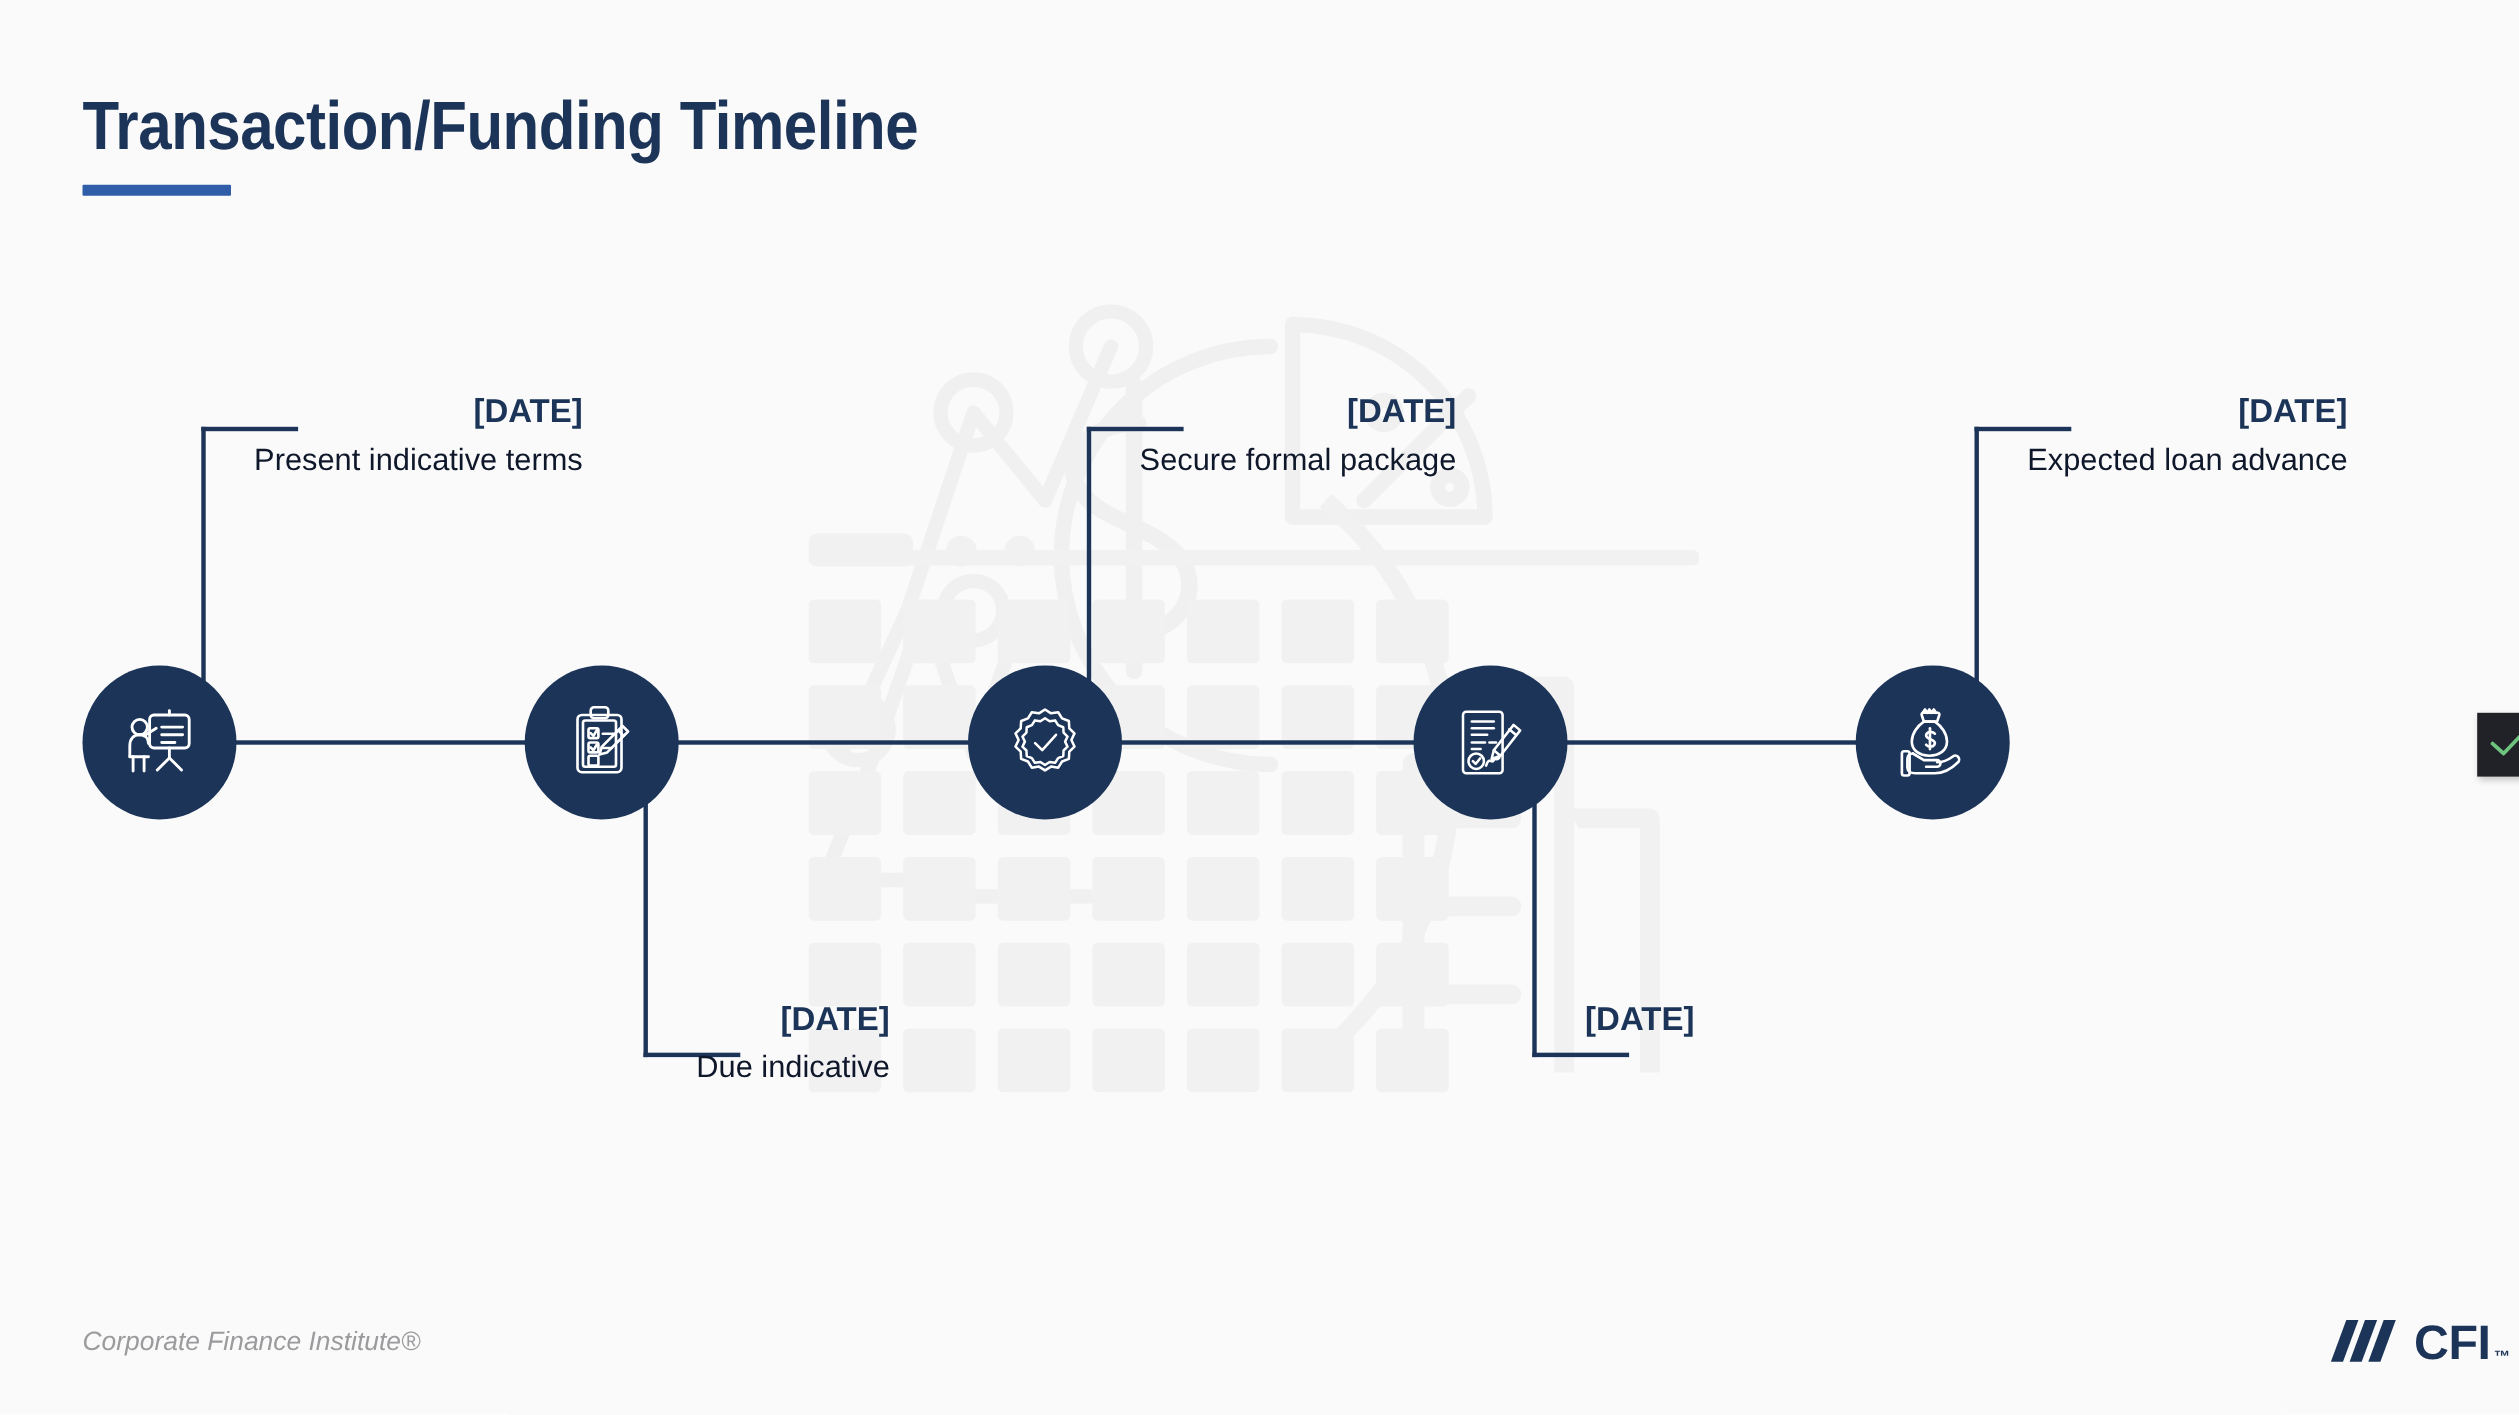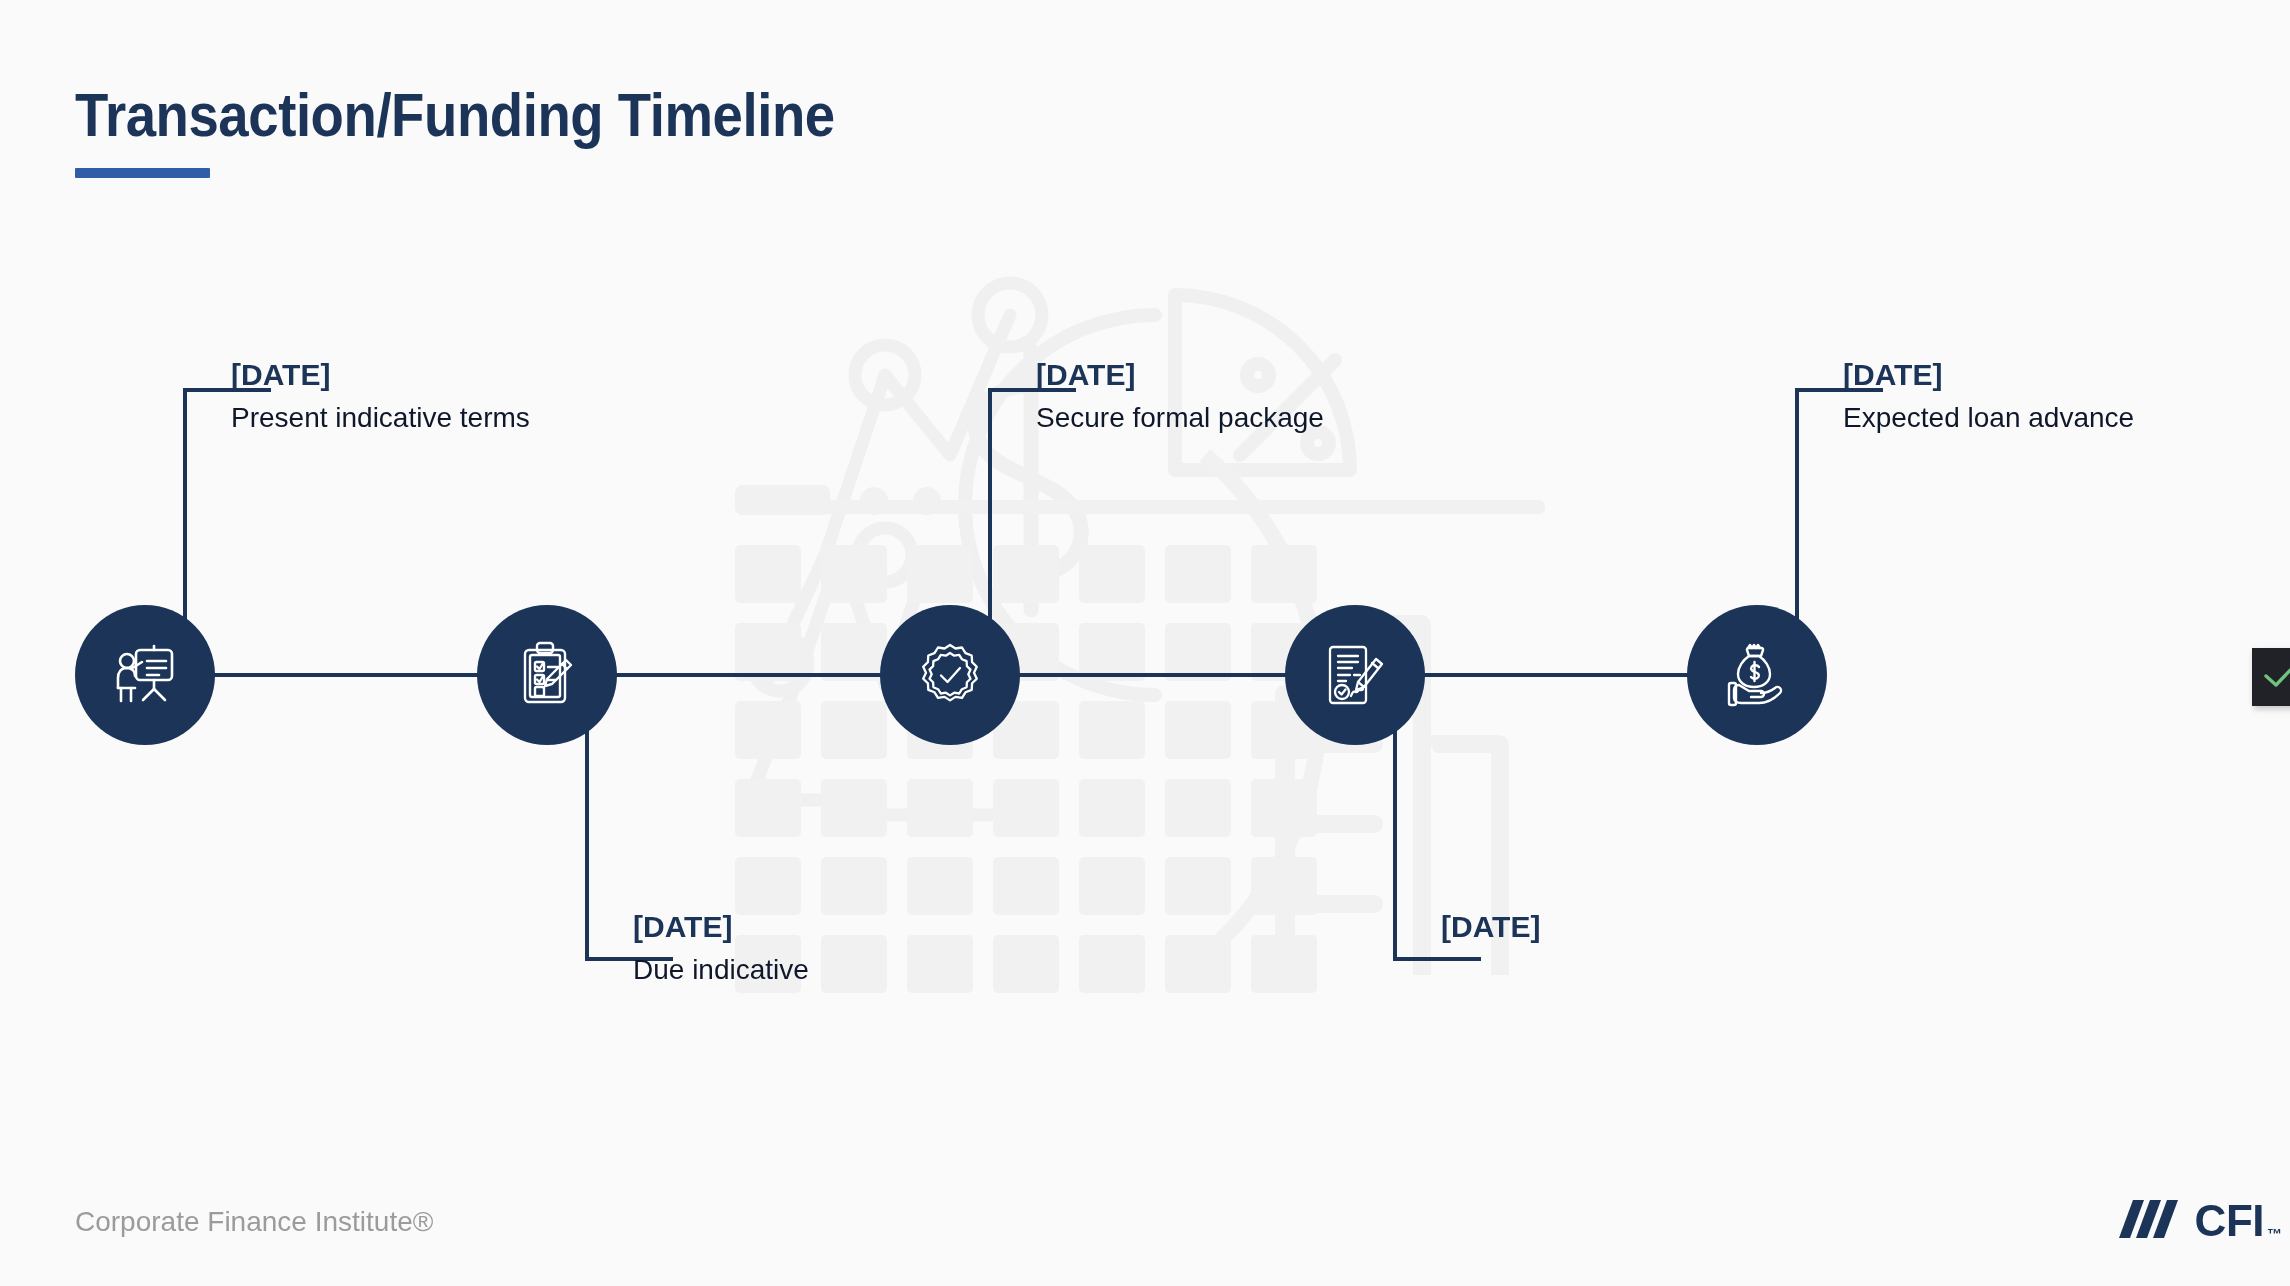--- a/index.html
+++ b/index.html
@@ -94,43 +94,45 @@
   .conn-h {
     position: absolute;
     height: 4px;
     background: #1b3458;
   }
 
   
   .label {
     position: absolute;
     white-space: nowrap;
+    text-align: right;
   }
   .label-date {
     font-size: 30px;
     font-weight: bold;
     color: #1b3458;
     line-height: 1.1;
     margin-bottom: 10px;
   }
   .label-desc {
     font-size: 28px;
     color: #0f172a;
     line-height: 1.2;
     font-weight: normal;
   }
 
   
   #footer-text {
     position: absolute;
     left: 75px;
     top: 1206px;
-    font-size: 28px;
+    font-size: 24px;
     color: #9b9b9e;
     white-space: nowrap;
+    font-style: italic;
   }
   #logo {
     position: absolute;
     right: 48px;
     top: 1196px;
     display: flex;
     align-items: center;
     height: 50px;
   }
   #logo-mark { margin-right: 12px; }

